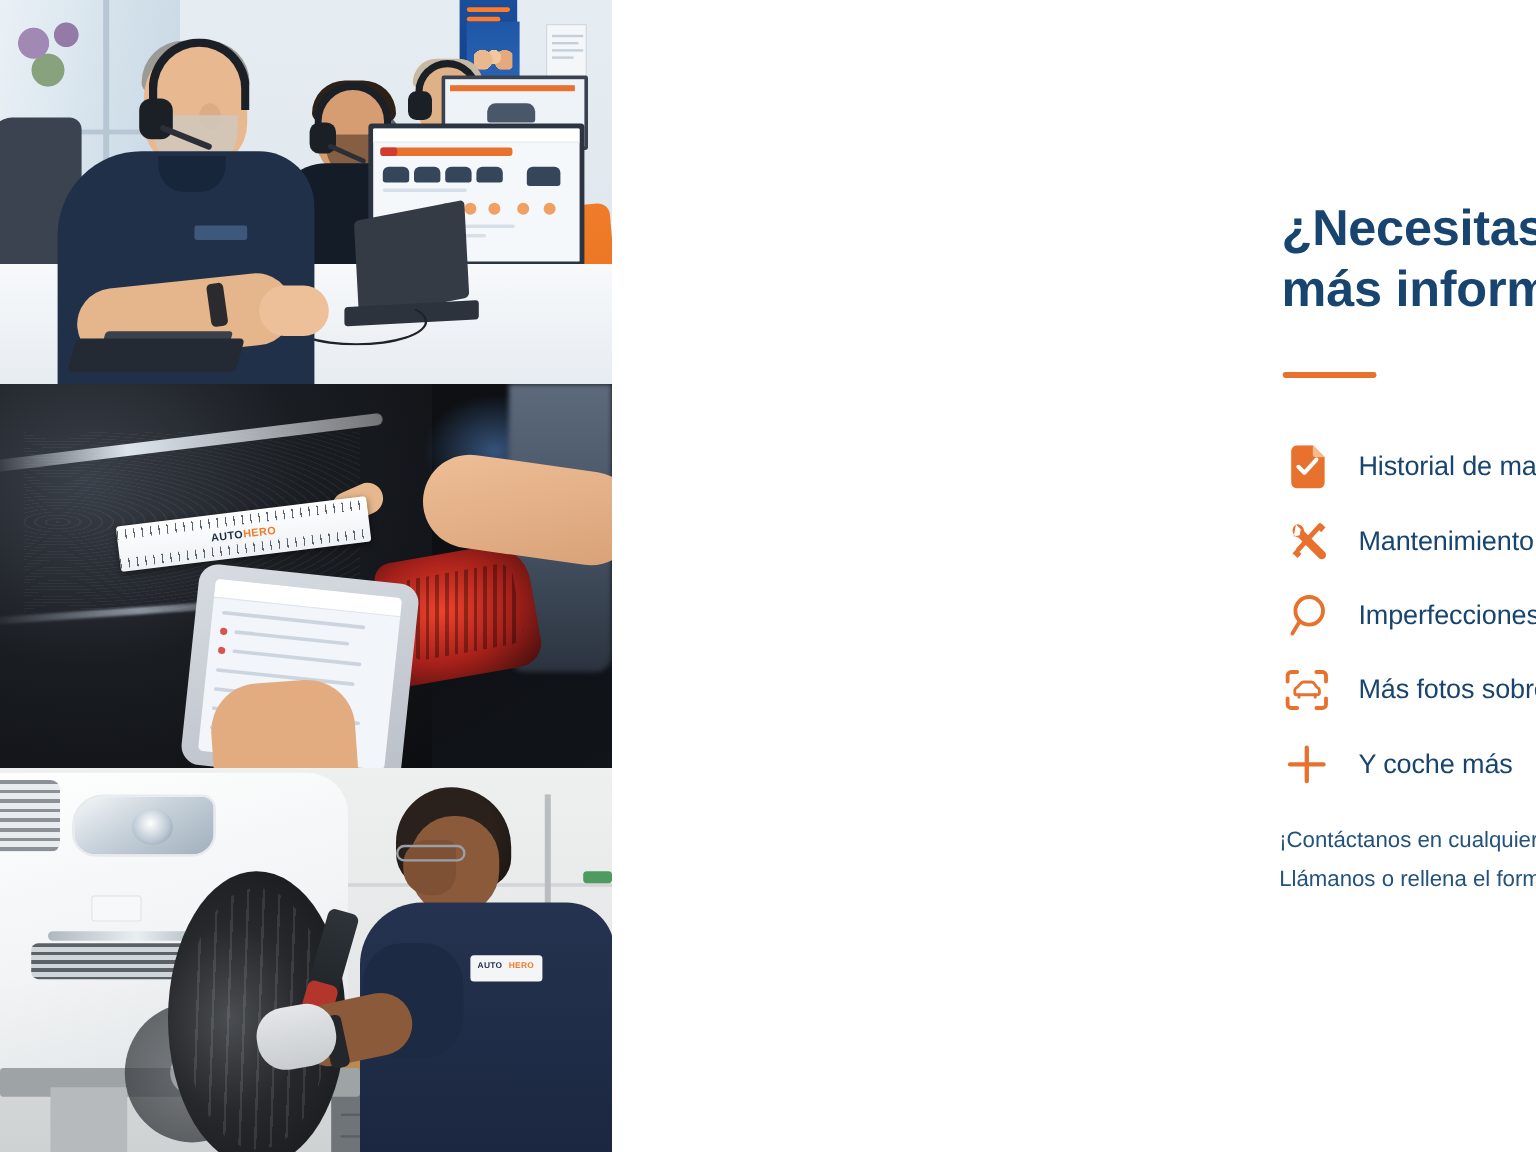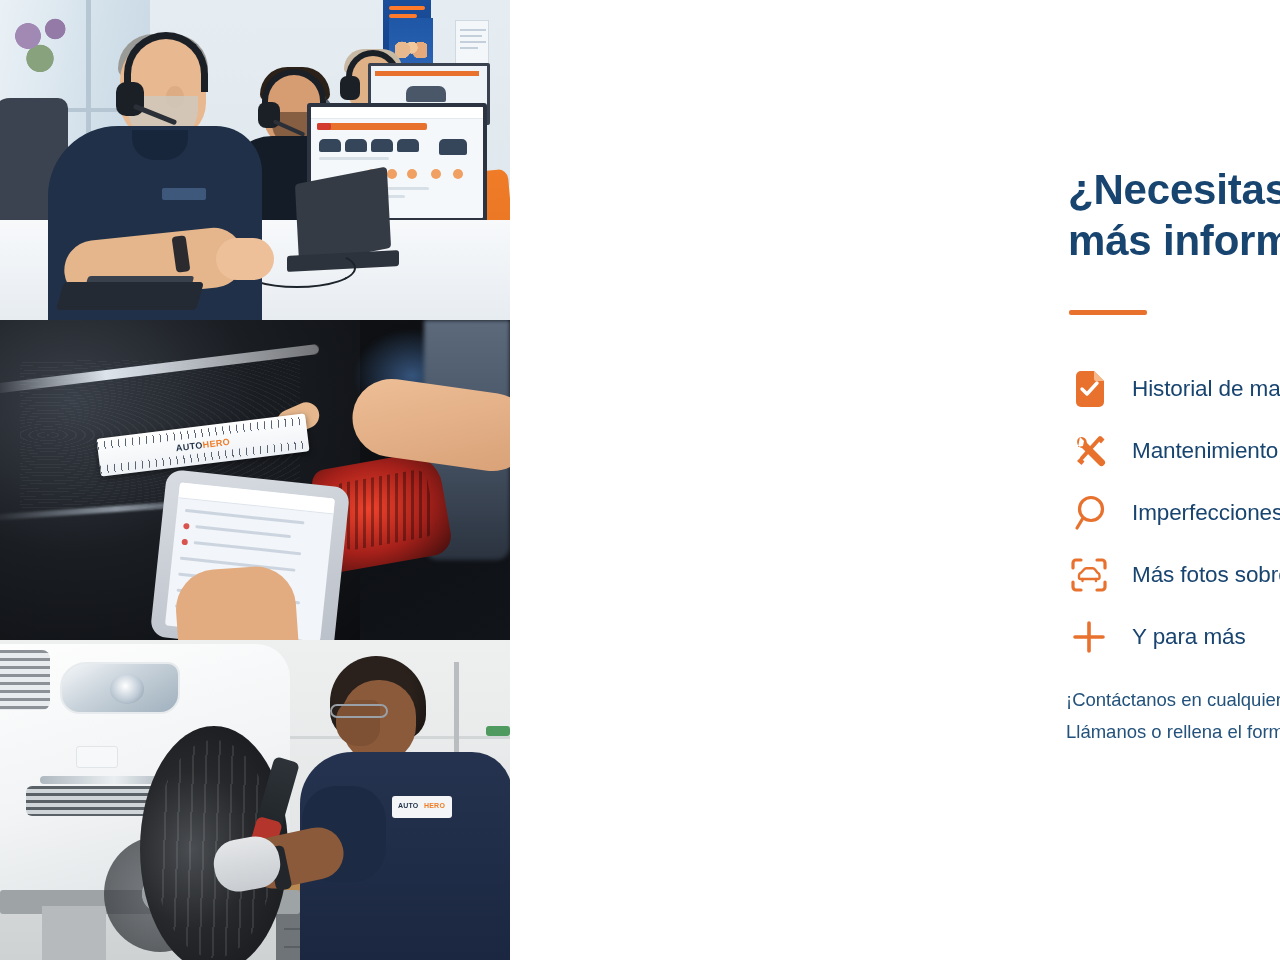--- a/index.html
+++ b/index.html
@@ -463,21 +463,21 @@
         </span>
         <span class="lbl">Más fotos sobre el coche</span>
       </div>
 
       <div class="feature">
         <span class="ico">
           <svg width="34" height="34" viewBox="0 0 34 34">
             <path d="M17 3 V31 M3 17 H31" stroke="#e8712e" stroke-width="3.6" stroke-linecap="round"></path>
           </svg>
         </span>
-        <span class="lbl">Y para más</span>
+        <span class="lbl">Y coche más</span>
       </div>
 
     </div>
 
     <p class="contact">
       <span class="ln">¡Contáctanos en cualquier momento para más información!</span>
       <span class="ln">Llámanos o rellena el formulario de contacto.</span>
     </p>
 
   </div>

